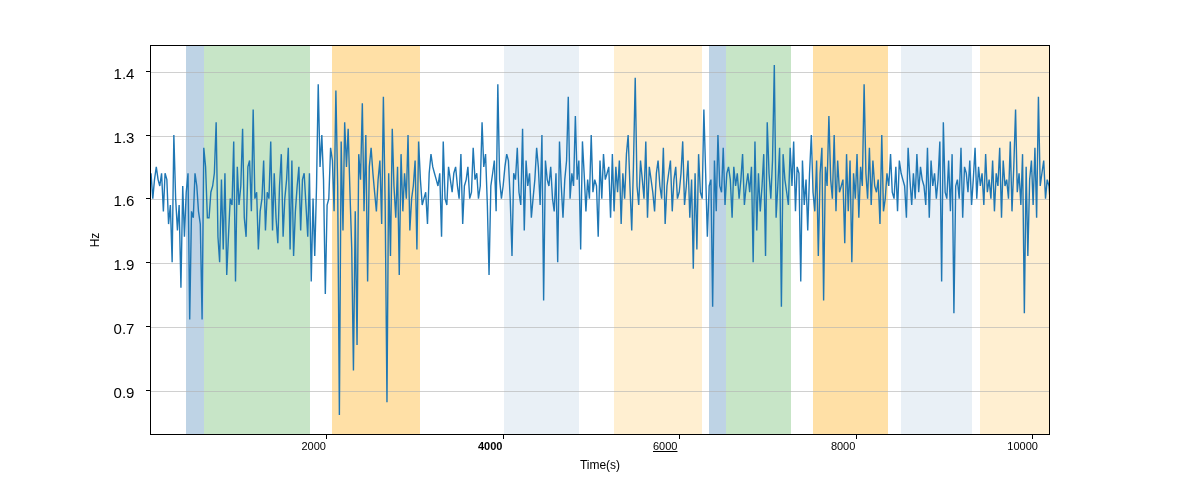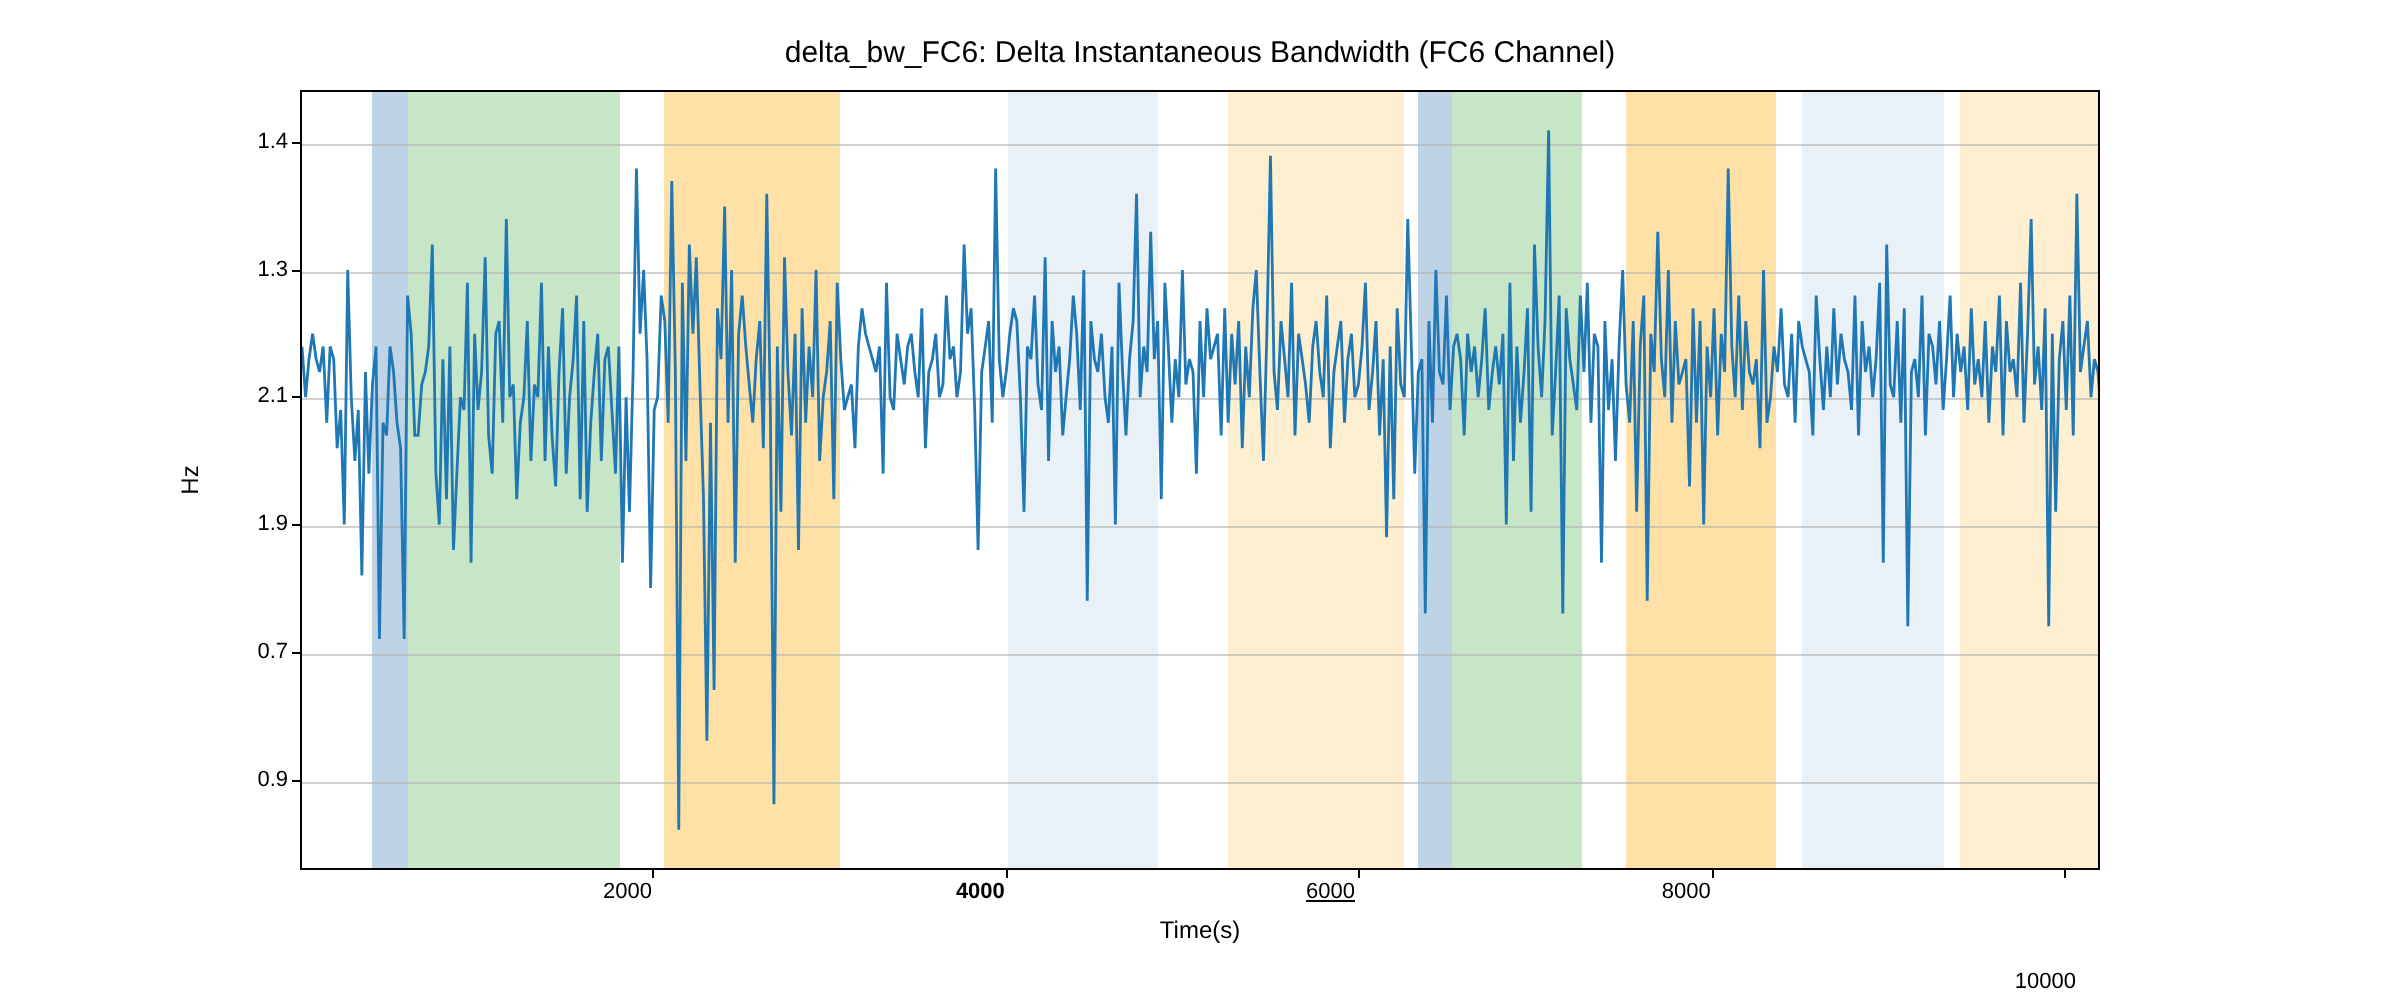--- a/index.html
+++ b/index.html
@@ -52,22 +52,22 @@
     position: absolute;
     left: 0;
     width: 100%;
     border-top: 1px solid #b0b0b0;
     opacity: 0.6;
   }
   .y-tick-label {
     position: absolute;
     right: 1056px;
     width: 40px;
-    text-align: right;
-    font-size: 11px;
+    text-align: center;
+    font-size: 15px;
     color: #000;
   }
   .x-tick-label {
     position: absolute;
     top: 440px;
     width: 50px;
     font-size: 11px;
     color: #000;
   }
   .tick-mark-y {
@@ -108,48 +108,47 @@
   svg.line polyline {
     fill: none;
     stroke: #1f77b4;
     stroke-width: 1.4;
   }
 </style>
 </head>
 <body>
 
 <div class="chart-container">
-  <div class="title">delta_bw_FC6: Delta Instantaneous Bandwidth (FC6 Channel)</div>
   <div class="ylabel">Hz</div>
   <div class="xlabel">Time(s)</div>
 
   <div id="y-ticks">
       <div class="y-tick-label" style="top: 384.246px;">0.9</div>
       <div class="tick-mark-y" style="top: 390.246px;"></div>
       <div class="y-tick-label" style="top: 320.311px;">0.7</div>
       <div class="tick-mark-y" style="top: 326.311px;"></div>
       <div class="y-tick-label" style="top: 256.377px;">1.9</div>
       <div class="tick-mark-y" style="top: 262.377px;"></div>
-      <div class="y-tick-label" style="top: 192.443px;">2.1</div>
+      <div class="y-tick-label" style="top: 192.443px;">1.6</div>
       <div class="tick-mark-y" style="top: 198.443px;"></div>
       <div class="y-tick-label" style="top: 128.508px;">1.3</div>
       <div class="tick-mark-y" style="top: 134.508px;"></div>
       <div class="y-tick-label" style="top: 64.5738px;">1.4</div>
       <div class="tick-mark-y" style="top: 70.5738px;"></div>
     </div>
   <div id="x-ticks">
       <div class="x-tick-label" style="left: 301.471px;">2000</div>
       <div class="tick-mark-x" style="left: 326.471px;"></div>
       <div class="x-tick-label" style="left: 477.941px; font-weight: bold;">4000</div>
       <div class="tick-mark-x" style="left: 502.941px;"></div>
       <div class="x-tick-label" style="left: 653px; text-decoration: underline;">6000</div>
       <div class="tick-mark-x" style="left: 679.412px;"></div>
       <div class="x-tick-label" style="left: 830.882px;">8000</div>
       <div class="tick-mark-x" style="left: 855.882px;"></div>
-      <div class="x-tick-label" style="left: 1007.35px; margin-top: 45px;">10000</div>
+      <div class="x-tick-label" style="left: 1007.35px;">10000</div>
       <div class="tick-mark-x" style="left: 1032.35px;"></div>
     </div>
 
   <div class="plot-area" id="plot">
     <div id="bands">
         <div class="band band-blue-dark" style="left: 35.2941px; width: 17.6471px;"></div>
         <div class="band band-green" style="left: 52.9412px; width: 105.882px;"></div>
         <div class="band band-orange" style="left: 180.882px; width: 88.2353px;"></div>
         <div class="band band-blue-light" style="left: 352.941px; width: 17.6471px;"></div>
         <div class="band band-blue-light" style="left: 370.588px; width: 57.3529px;"></div>

